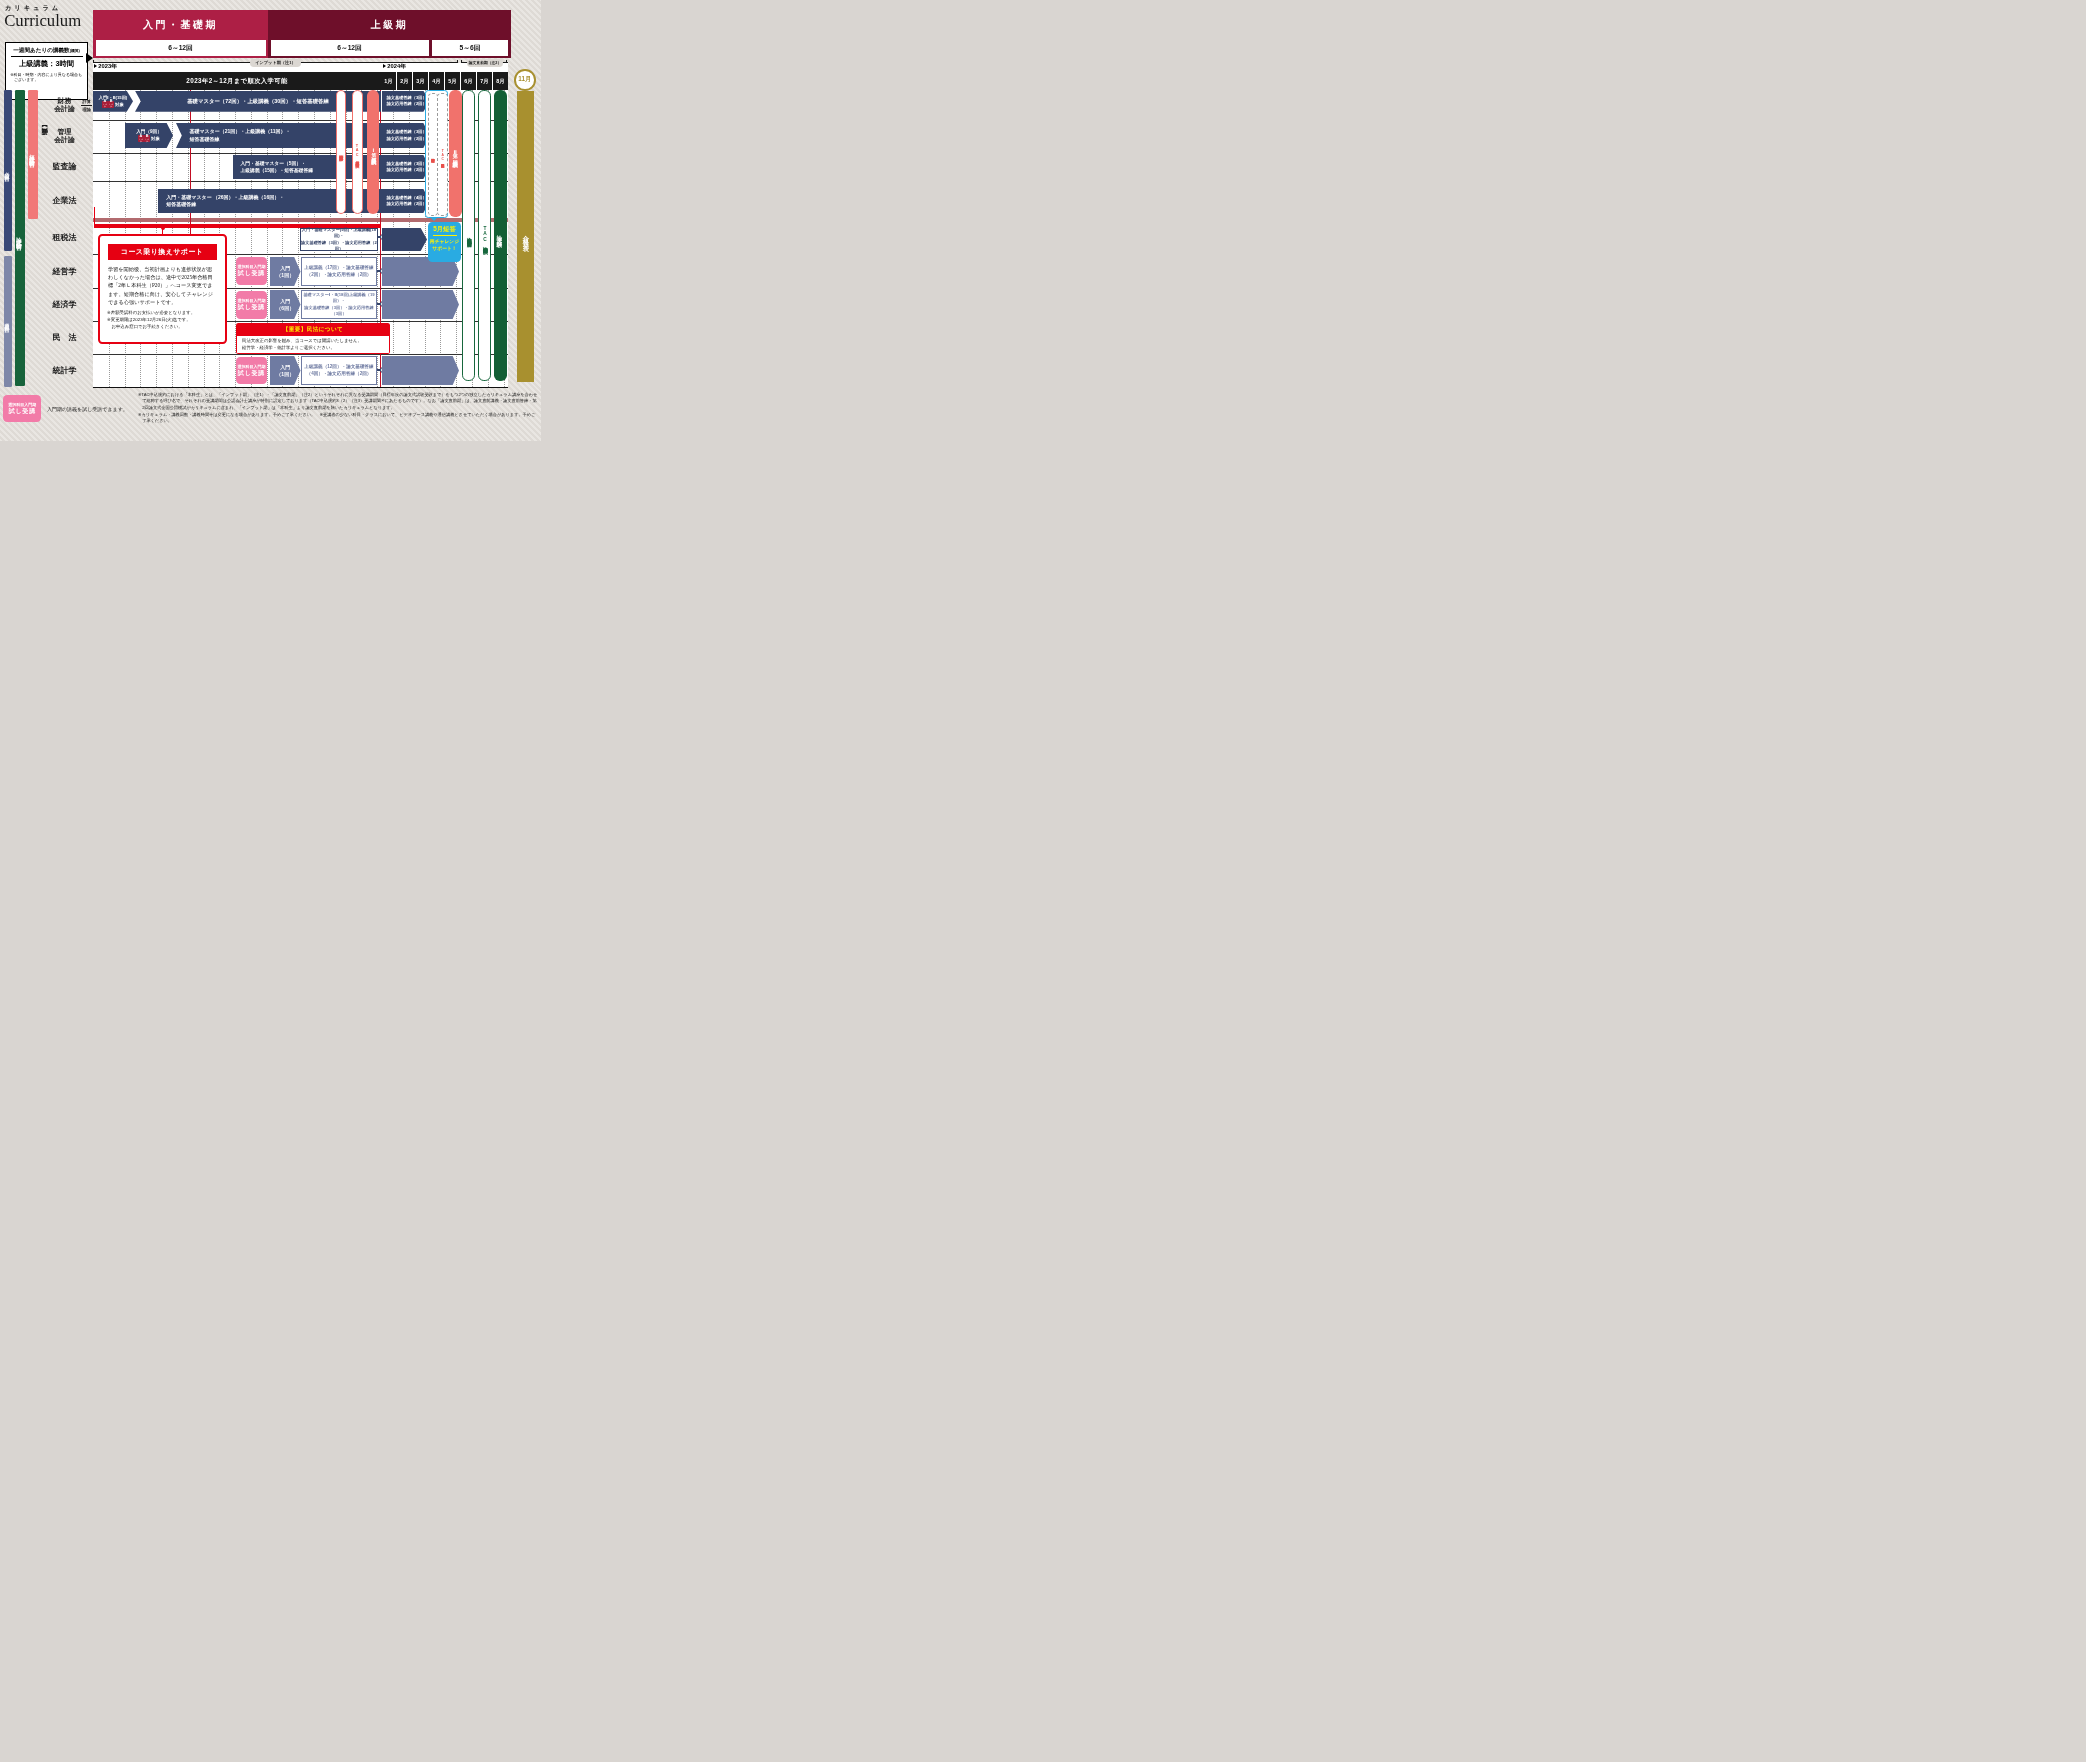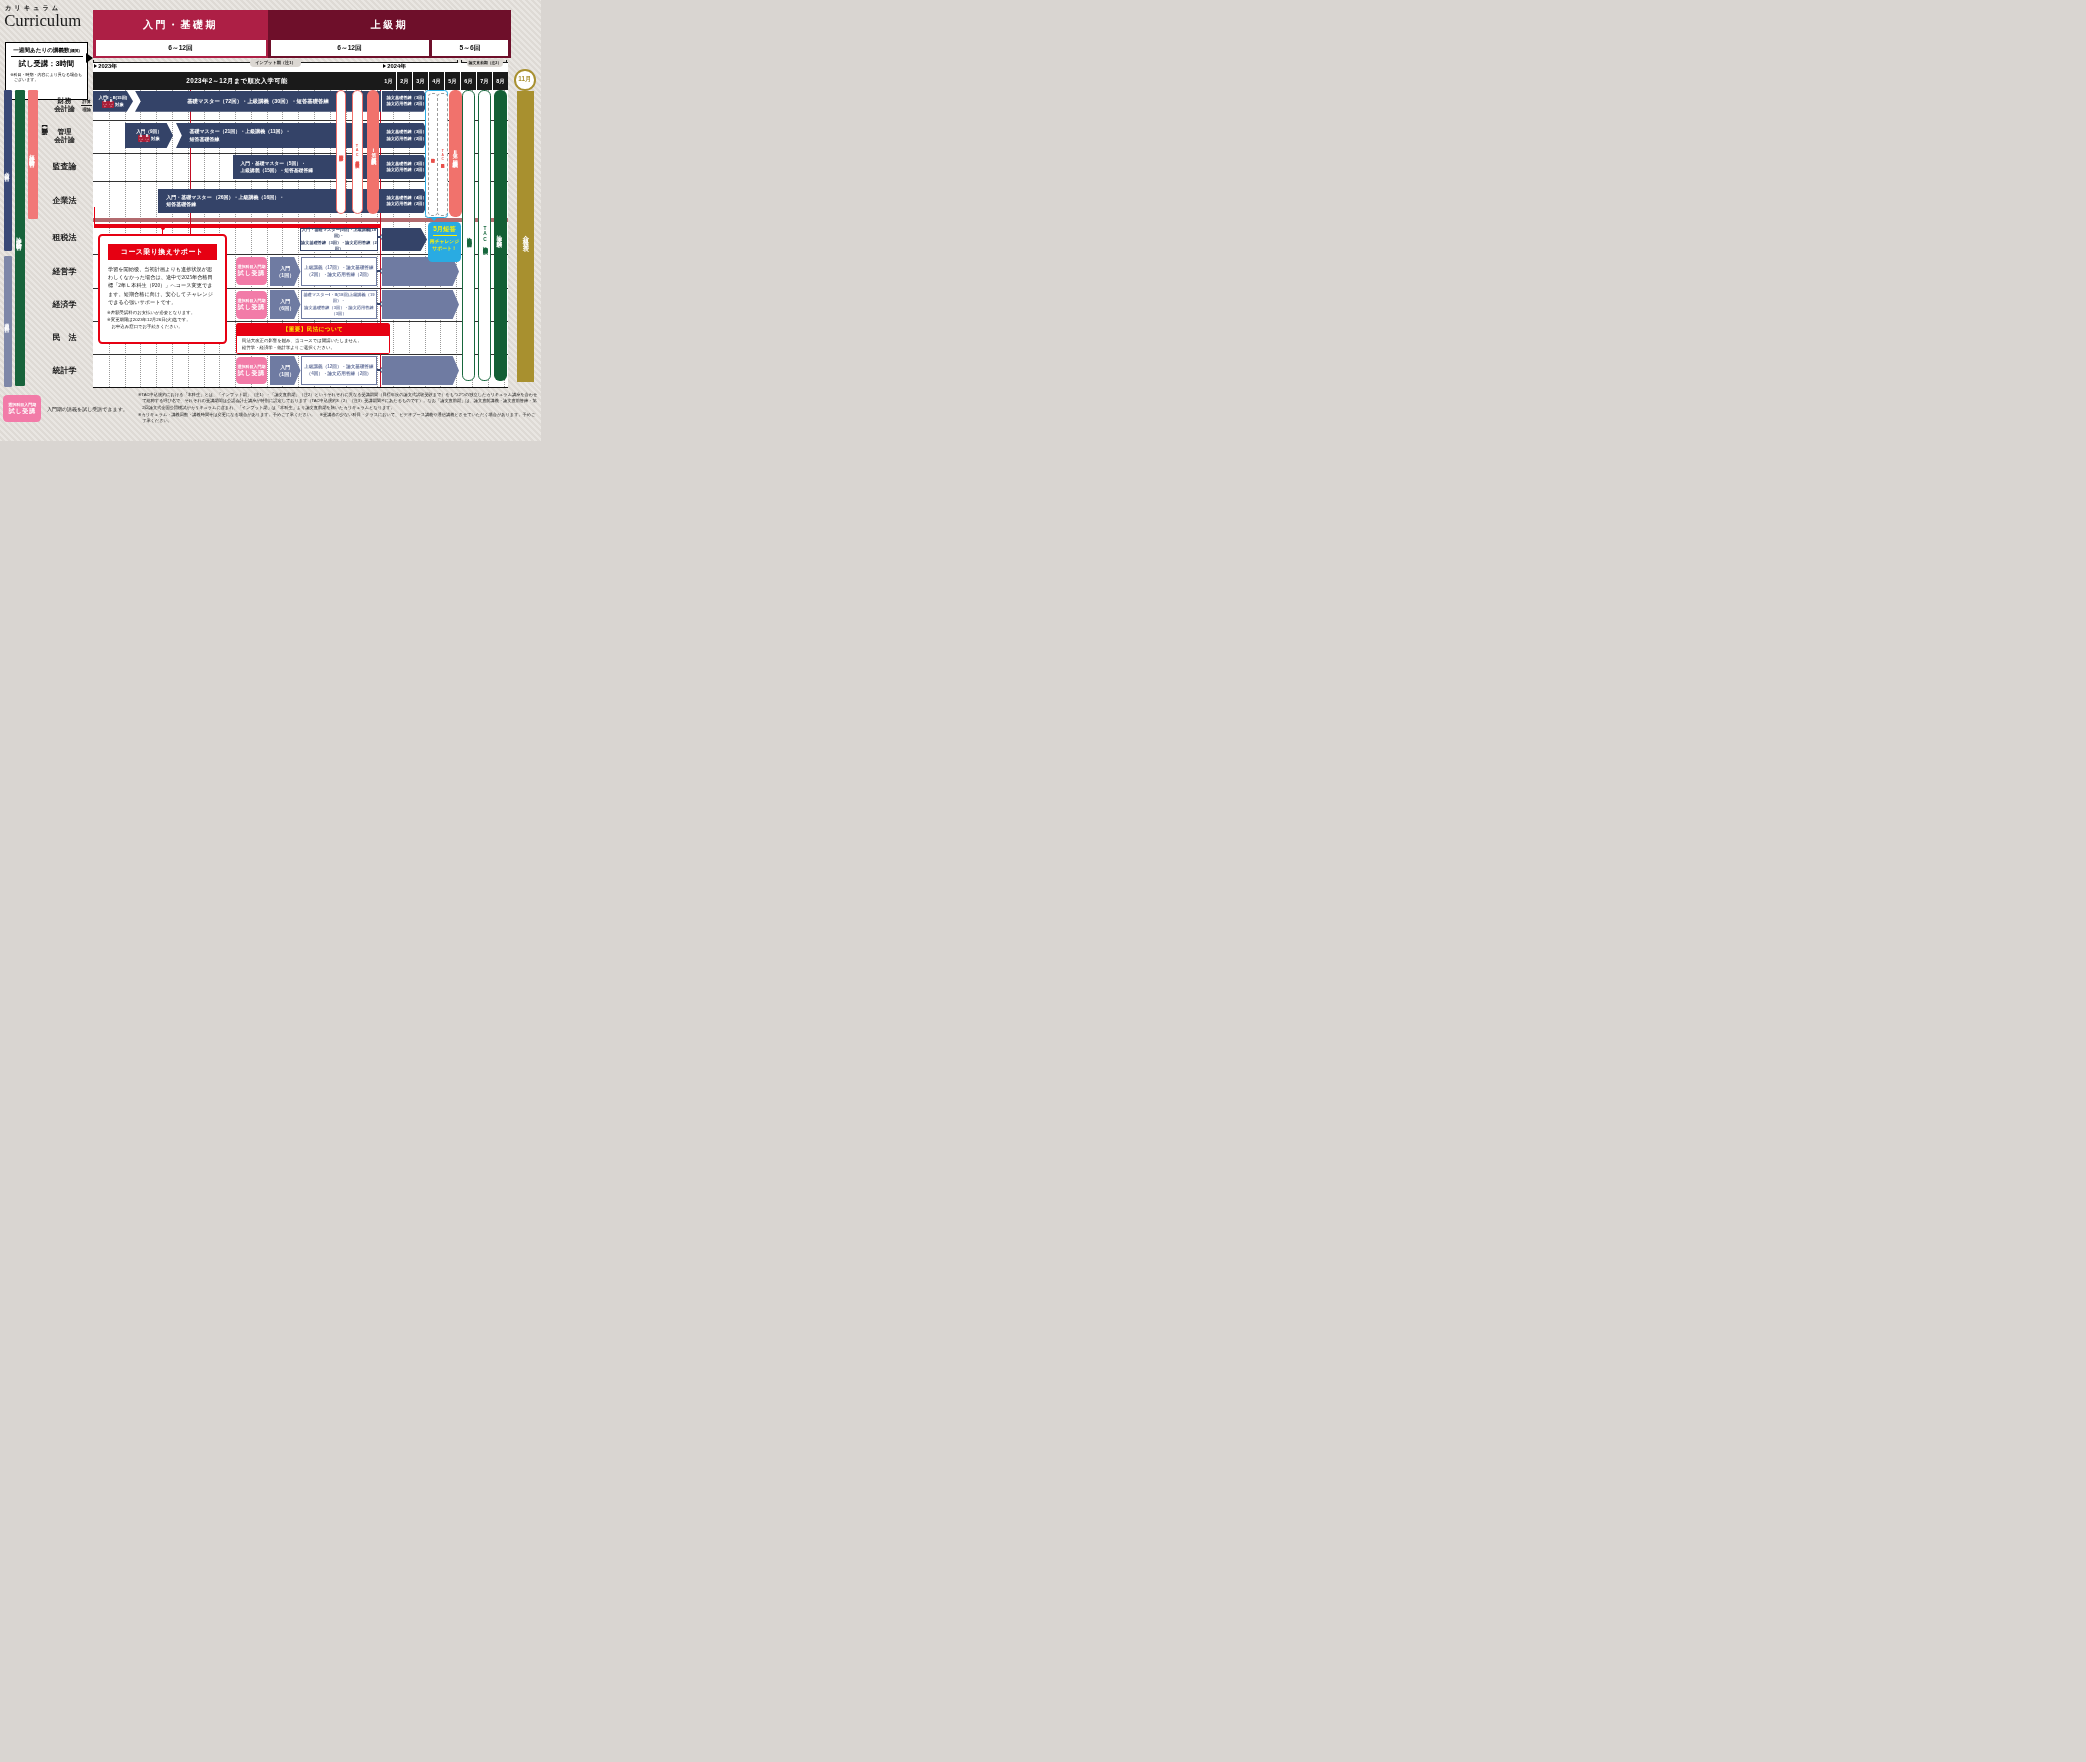--- a/index.html
+++ b/index.html
@@ -121,21 +121,21 @@
 <body>
 
 <div class="page">
 
   <div class="abs jp-title">カリキュラム</div>
   <div class="abs en-title">Curriculum</div>
 
   <div class="abs info-box">
     <div class="ib-l1"><span>一週間あたりの講義数</span><span class="sm">(概算)</span></div>
     <div class="ib-underline"></div>
-    <div class="ib-l2">試し受講：3時間</div>
+    <div class="ib-l2">上級講義：3時間</div>
     <div class="ib-note">※科目・時期・内容により異なる場合もございます。</div>
   </div>
   <div class="abs info-arrow-b" style="top:53px;"></div>
 
   <div class="abs phase" style="left:93px;width:175px;background:#ad1f45;">
     <div class="phase-title">入門・基礎期</div>
     <div class="count-box" style="left:2.5px;width:170px;">6～12回</div>
   </div>
   <div class="abs phase" style="left:268px;width:243px;background:#6e0f2a;">
     <div class="phase-title">上級期</div>

